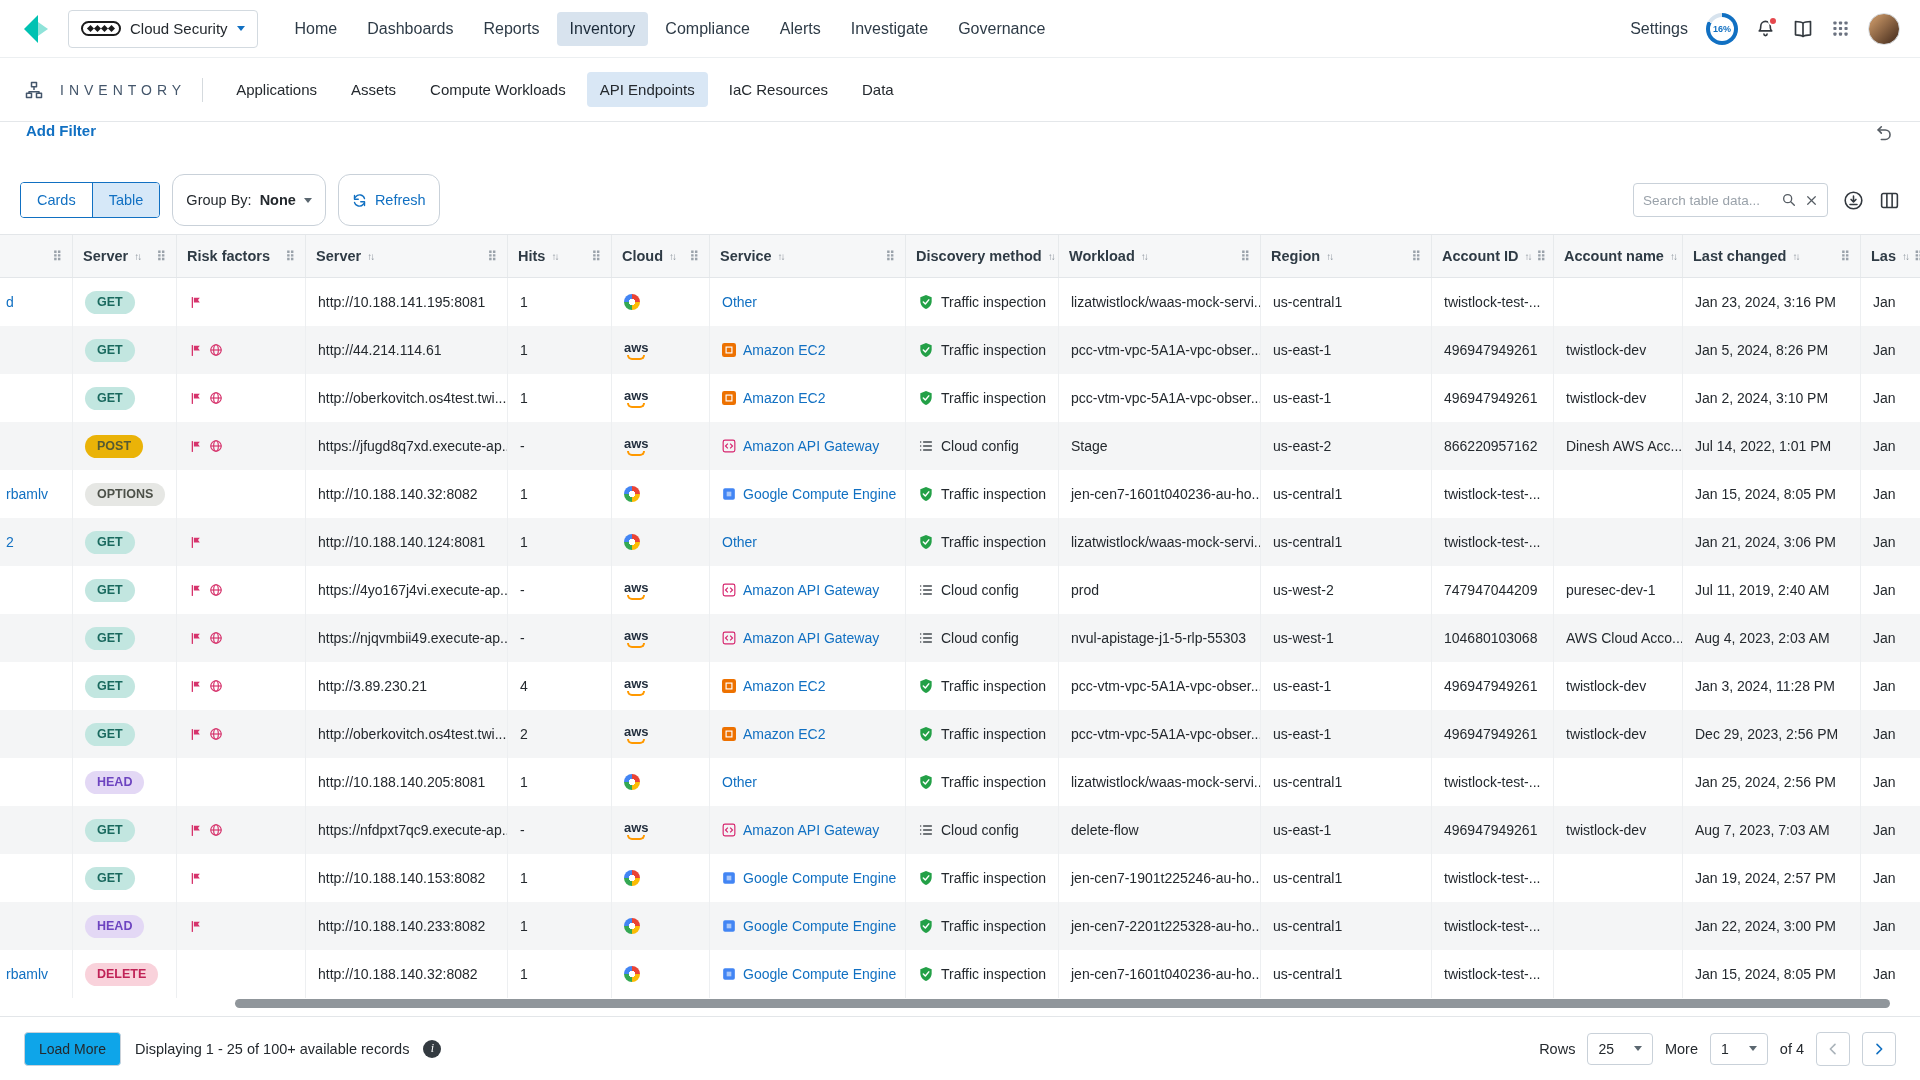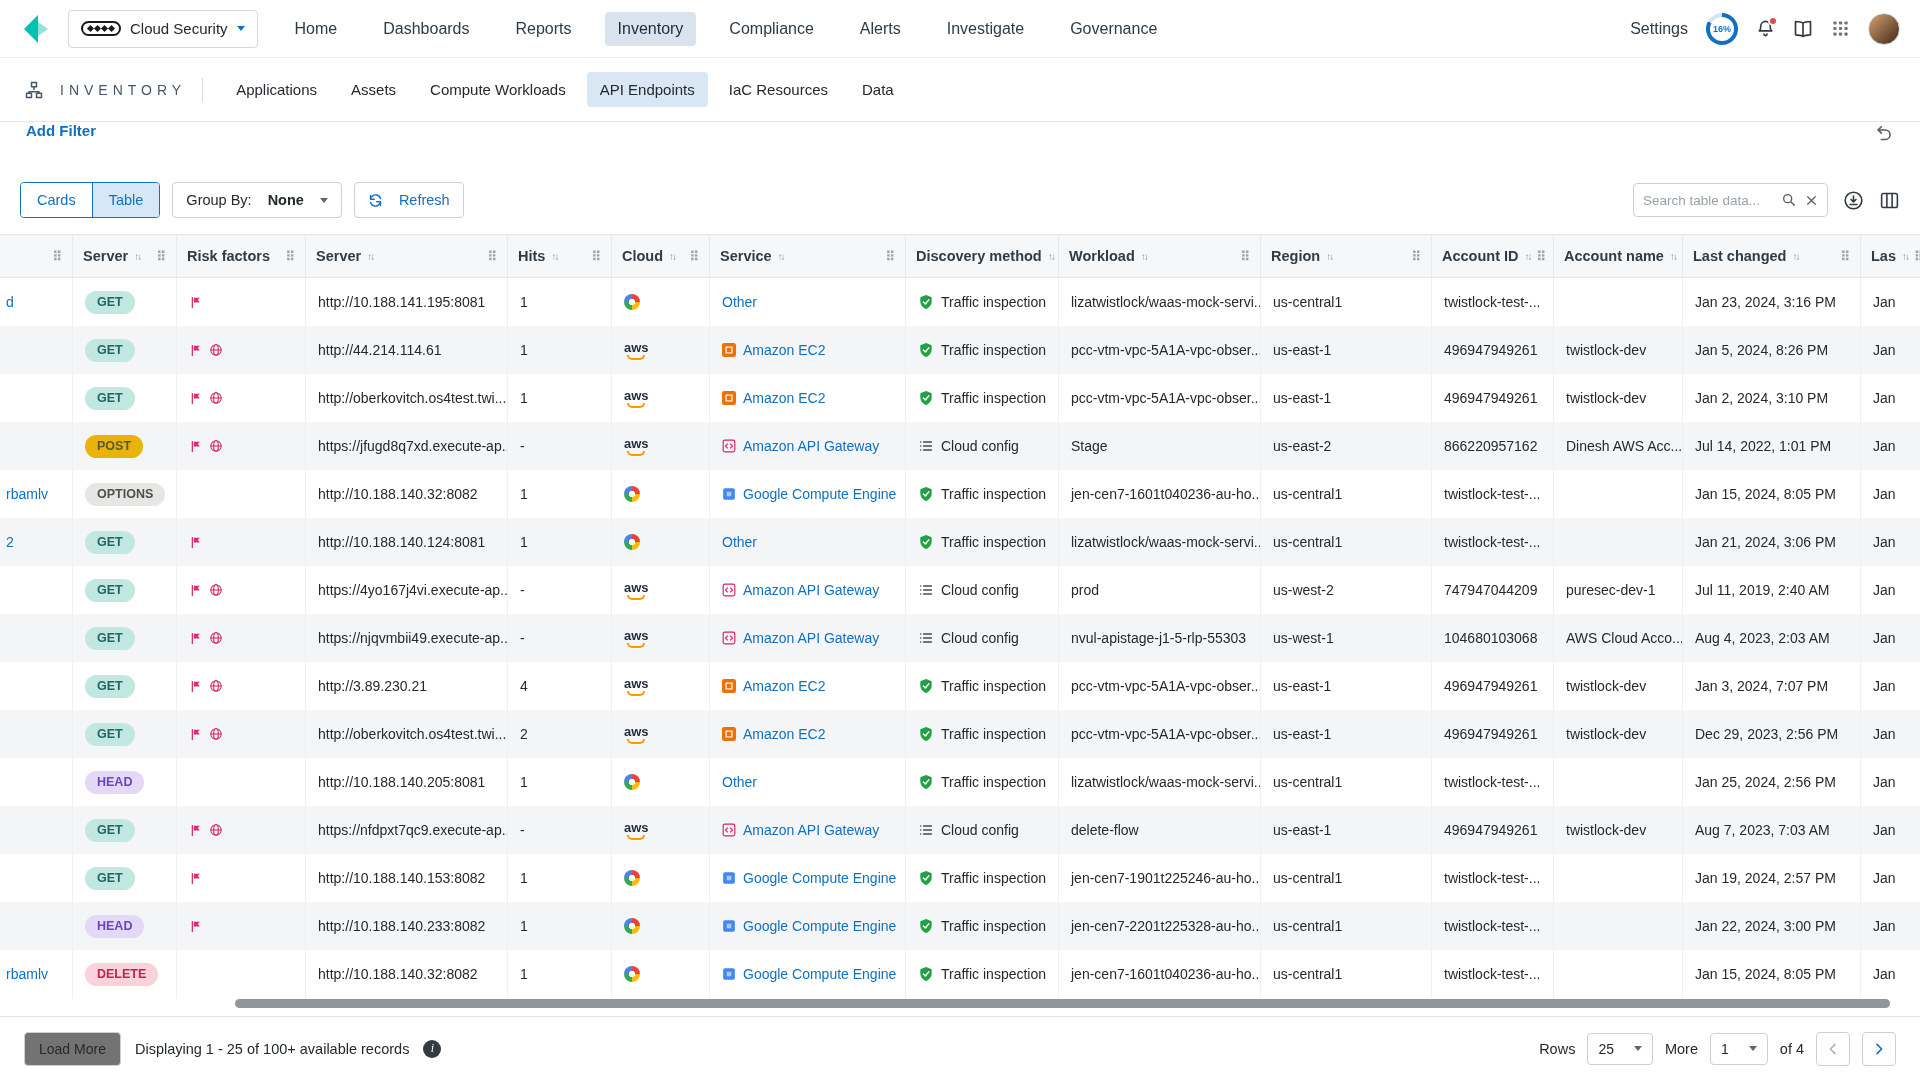--- a/index.html
+++ b/index.html
@@ -6,21 +6,21 @@
 html,body{width:1920px;height:1080px;overflow:hidden;background:#fff;font-family:"Liberation Sans",sans-serif;color:#24292e}
 .page{width:1920px;height:1080px;display:flex;flex-direction:column}
 
 
 .topnav{flex:0 0 58px;display:flex;align-items:center;padding:0 20px;gap:16px;border-bottom:1px solid #eceff1}
 .logo{display:flex;align-items:center}
 .product-select{display:flex;align-items:center;gap:9px;border:1px solid #d3dae0;border-radius:4px;height:38px;padding:0 12px;cursor:pointer;background:#fff}
 .ps-label{font-size:15px;color:#24292e}
 .pa-oval{display:inline-flex;align-items:center;gap:2px;border:2px solid #1b1b1b;border-radius:10px;padding:3px 5px}
 .pa-oval i{width:5px;height:5px;background:#1b1b1b;transform:rotate(45deg);display:block}
-.mainnav{display:flex;align-items:center;gap:20px;margin-left:8px}
+.mainnav{display:flex;align-items:center;gap:4px;margin-left:8px}
 .nav-item{font-size:16px;color:#2e3b47;padding:8px 13px;border-radius:4px;cursor:pointer;white-space:nowrap}
 .nav-item.active{background:#d8e3ee;color:#1c2b3a}
 .top-right{margin-left:auto;display:flex;align-items:center;gap:18px}
 .settings{font-size:16px;color:#2e3b47;cursor:pointer}
 .gauge{width:32px;height:32px;border-radius:50%;background:conic-gradient(#1170c2 0 298.8deg,#d7e3ee 298.8deg 360deg);display:flex;align-items:center;justify-content:center;cursor:pointer}
 .gauge span{background:#fff;width:24px;height:24px;border-radius:50%;display:flex;align-items:center;justify-content:center;font-size:9px;font-weight:700;color:#1170c2}
 .icon-btn{position:relative;cursor:pointer;display:flex;align-items:center}
 .dot{position:absolute;top:-3px;right:-3px;width:10px;height:10px;background:#e5484d;border-radius:50%;border:2px solid #fff}
 .avatar{width:32px;height:32px;border-radius:50%;background:linear-gradient(135deg,#b98a5e 20%,#5d3f2a 80%);border:1px solid #d8dde2;cursor:pointer}
 
@@ -34,21 +34,21 @@
 
 
 .filter-row{flex:0 0 52px;display:flex;align-items:flex-start;padding:0 26px}
 .add-filter{color:#1170c2;font-size:15px;font-weight:600;cursor:pointer}
 .reset-icon{margin-left:auto;cursor:pointer;display:flex}
 .toolbar{flex:0 0 52px;display:flex;align-items:center;padding:0 20px;gap:12px}
 .seg{display:flex;border:1px solid #1170c2;border-radius:4px;overflow:hidden}
 .seg-btn{height:34px;padding:0 16px;background:#fff;color:#1170c2;font-size:14.5px;border:none;cursor:pointer;font-family:inherit}
 .seg-btn.active{background:#d6e8f8}
 .seg-btn:first-child{border-right:1px solid #1170c2}
-.groupby,.refresh{height:36px;display:flex;align-items:center;gap:16px;border:1px solid #c9d1d9;border-radius:4px;background:#fff;padding:0 13px;font-size:14.5px;color:#24292e;cursor:pointer;font-family:inherit}
+.groupby,.refresh{height:52px;display:flex;align-items:center;gap:8px;border:1px solid #c9d1d9;border-radius:12px;background:#fff;padding:0 13px;font-size:14.5px;color:#24292e;cursor:pointer;font-family:inherit}
 .groupby b{font-weight:700}
 .refresh{color:#1170c2}
 .caret{width:0;height:0;border-left:4px solid transparent;border-right:4px solid transparent;border-top:5px solid #5b6770;display:inline-block}
 .caret.blue{border-top-color:#1170c2}
 .toolbar-right{margin-left:auto;display:flex;align-items:center;gap:15px}
 .searchbox{display:flex;align-items:center;border:1px solid #c9d1d9;border-radius:4px;height:34px;padding:0 9px;gap:8px;width:195px}
 .searchbox input{border:none;outline:none;flex:1;min-width:0;font-size:13.5px;font-family:inherit;color:#333}
 .searchbox input::placeholder{color:#9aa2aa}
 .tool-icon{cursor:pointer;display:flex}
 
@@ -74,21 +74,21 @@
 .pill-head{background:#e3d8f5;color:#6d44c0}
 .pill-delete{background:#f9d2db;color:#c02357}
 .gcp-logo{width:16px;height:16px;border-radius:50%;display:inline-block;background:radial-gradient(circle,#fff 0 3.5px,transparent 3.5px),conic-gradient(#ea4335 0 25%,#fbbc05 25% 50%,#34a853 50% 75%,#4285f4 75% 100%)}
 .aws-logo{display:inline-flex;flex-direction:column;align-items:center;font-weight:700;font-size:13px;color:#232f3e;line-height:1;font-style:normal}
 .aws-logo i{width:18px;height:5px;border:solid #ff9900;border-width:0 2px 2px 2px;border-top:none;border-radius:0 0 10px 10px;margin-top:1px;display:block}
 .ricon,.dicon,.sicon{display:inline-flex;align-items:center}
 .hscrollbar{position:absolute;left:235px;right:30px;bottom:8px;height:9px;border-radius:5px;background:#90969b;cursor:grab}
 
 
 .pagefoot{flex:0 0 64px;border-top:1px solid #e3e6e9;display:flex;align-items:center;padding:0 24px;gap:14px}
-.loadmore{height:34px;border:1px solid #c9d1d9;background:#737373;border-radius:4px;padding:0 14px;font-size:14px;color:#24292e;cursor:pointer;font-family:inherit}
+.loadmore{height:34px;border:1px solid #c9d1d9;background:#0ea5e9;border-radius:4px;padding:0 14px;font-size:14px;color:#24292e;cursor:pointer;font-family:inherit}
 .displaying{font-size:14.5px;color:#24292e}
 .info-icon{width:18px;height:18px;border-radius:50%;background:#333a40;color:#fff;font-size:12px;display:flex;align-items:center;justify-content:center;font-style:italic;font-family:"Liberation Serif",serif;cursor:pointer}
 .foot-right{margin-left:auto;display:flex;align-items:center;gap:12px;font-size:14.5px;color:#24292e}
 .select{height:32px;border:1px solid #c9d1d9;border-radius:4px;background:#fff;display:flex;align-items:center;gap:20px;padding:0 10px;font-size:14px;color:#24292e;cursor:pointer;font-family:inherit}
 .pg-btn{width:34px;height:34px;border:1px solid #c9d1d9;border-radius:4px;background:#fff;display:flex;align-items:center;justify-content:center;cursor:pointer;color:#1170c2}
 .pg-btn.disabled{color:#aab3ba}
 </style>
 </head>
 <body>
 
@@ -705,21 +705,21 @@
                 <path fill="#23a047" d="M12 1.5l8.5 3.2v6.3c0 5.2-3.6 9.9-8.5 11.5C7.1 20.9 3.5 16.2 3.5 11V4.7z"></path>
                 <path d="M8 12l3 3 5.2-6.2" stroke="#fff" stroke-width="2.2" fill="none" stroke-linecap="round" stroke-linejoin="round"></path>
               </svg>
             </span>
             <span>Traffic inspection</span>
           </div>
           <div class="td">pcc-vtm-vpc-5A1A-vpc-obser...</div>
           <div class="td">us-east-1</div>
           <div class="td">496947949261</div>
           <div class="td">twistlock-dev</div>
-          <div class="td">Jan 3, 2024, 7:07 PM</div>
+          <div class="td">Jan 3, 2024, 11:28 PM</div>
           <div class="td">Jan</div>
         </div>
         <div class="trow alt">
           <div class="td frag"></div>
           <div class="td">
             <span class="pill pill-get">GET</span>
           </div>
           <div class="td risks">
             <span class="ricon">
               <svg width="13" height="13" viewBox="0 0 24 24">

